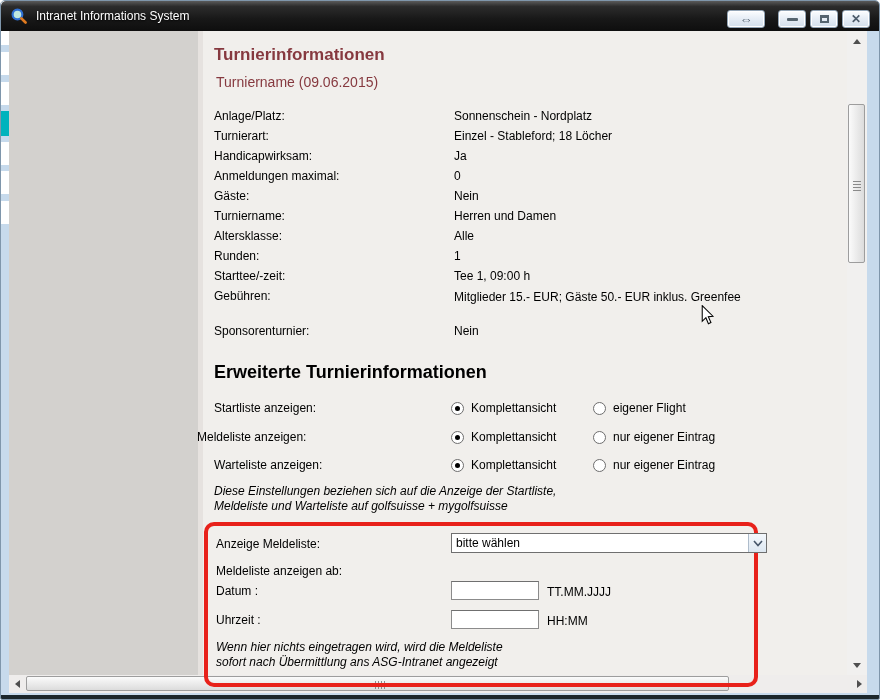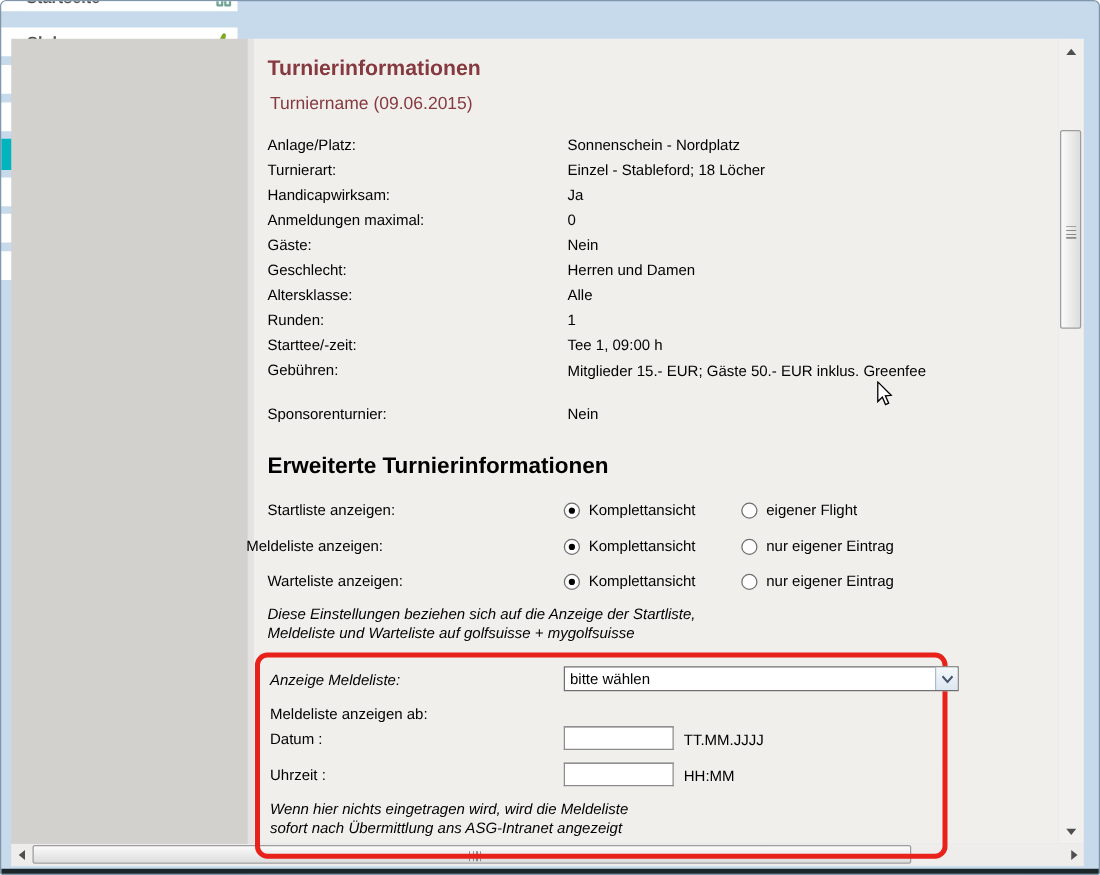--- a/index.html
+++ b/index.html
@@ -167,21 +167,21 @@
   <div class="abs lbl" style="left:213px;top:108px;z-index:20;">Anlage/Platz:</div>
   <div class="abs val" style="left:453px;top:108px;z-index:20;">Sonnenschein - Nordplatz</div>
   <div class="abs lbl" style="left:213px;top:128px;z-index:20;">Turnierart:</div>
   <div class="abs val" style="left:453px;top:128px;z-index:20;">Einzel - Stableford; 18 Löcher</div>
   <div class="abs lbl" style="left:213px;top:148px;z-index:20;">Handicapwirksam:</div>
   <div class="abs val" style="left:453px;top:148px;z-index:20;">Ja</div>
   <div class="abs lbl" style="left:213px;top:168px;z-index:20;">Anmeldungen maximal:</div>
   <div class="abs val" style="left:453px;top:168px;z-index:20;">0</div>
   <div class="abs lbl" style="left:213px;top:188px;z-index:20;">Gäste:</div>
   <div class="abs val" style="left:453px;top:188px;z-index:20;">Nein</div>
-  <div class="abs lbl" style="left:213px;top:208px;z-index:20;">Geschlecht:</div>
+  <div class="abs lbl" style="left:213px;top:208px;z-index:20;">Turniername:</div>
   <div class="abs val" style="left:453px;top:208px;z-index:20;">Herren und Damen</div>
   <div class="abs lbl" style="left:213px;top:228px;z-index:20;">Altersklasse:</div>
   <div class="abs val" style="left:453px;top:228px;z-index:20;">Alle</div>
   <div class="abs lbl" style="left:213px;top:248px;z-index:20;">Runden:</div>
   <div class="abs val" style="left:453px;top:248px;z-index:20;">1</div>
   <div class="abs lbl" style="left:213px;top:268px;z-index:20;">Starttee/-zeit:</div>
   <div class="abs val" style="left:453px;top:268px;z-index:20;">Tee 1, 09:00 h</div>
   <div class="abs lbl" style="left:213px;top:288px;z-index:20;">Gebühren:</div>
   <div class="abs val" style="left:453px;top:288px;width:300px;line-height:16px;z-index:20;">Mitglieder 15.- EUR; Gäste 50.- EUR inklus. Greenfee</div>
   <div class="abs lbl" style="left:213px;top:323px;z-index:20;">Sponsorenturnier:</div>
@@ -217,21 +217,21 @@
   <div class="abs optrow" style="left:592px;top:457px;z-index:20;">
     <span class="radio"></span>
     <span>nur eigener Eintrag</span>
   </div>
 
   <div class="abs italic" style="left:213px;top:498px;z-index:20;">Meldeliste und Warteliste auf golfsuisse + mygolfsuisse</div>
   <div class="abs italic" style="left:213px;top:483px;z-index:20;">Diese Einstellungen beziehen sich auf die Anzeige der Startliste,</div>
 
   <div class="redbox"></div>
 
-  <div class="abs lbl" style="left:215px;top:536px;z-index:31;font-style:italic;">Anzeige Meldeliste:</div>
+  <div class="abs lbl" style="left:215px;top:536px;z-index:31;">Anzeige Meldeliste:</div>
   <div class="select abs" style="left:450px;top:532px;width:316px;z-index:31;">
     <span class="select-text">bitte wählen</span>
     <span class="select-btn">
       <svg width="10" height="7" viewBox="0 0 10 7">
           <polyline points="1,1 5,5.5 9,1" fill="none" stroke="#47566a" stroke-width="1.6"></polyline>
         </svg>
     </span>
   </div>
 
   <div class="abs lbl" style="left:215px;top:563px;z-index:31;">Meldeliste anzeigen ab:</div>
@@ -266,20 +266,37 @@
     <div class="hthumb">
         <div class="hgrip"></div>
       </div>
     <div class="scrollbtn" style="right:0;top:0;width:16px;height:18px;">
         <span class="arrow arr-right"></span>
       </div>
   </div>
 
   <div class="bottombar"></div>
 
+  <div class="titlebar">
+    <span class="app-icon">
+      <svg width="18" height="18" viewBox="0 0 20 20">
+          <circle cx="8.3" cy="8.3" r="5.4" fill="#bfe8df" stroke="#2e6fd2" stroke-width="2.4"></circle>
+          <line x1="12.6" y1="12.6" x2="17.3" y2="17.3" stroke="#e07a1f" stroke-width="3" stroke-linecap="round"></line>
+        </svg>
+    </span>
+    <span class="title-text">Intranet Informations System</span>
+    <span class="winbtn btn-swap">⇔</span>
+    <span class="winbtn btn-min">
+        <span class="glyph-min"></span>
+      </span>
+    <span class="winbtn btn-max">
+        <span class="glyph-max"></span>
+      </span>
+    <span class="winbtn btn-close">✕</span>
+  </div>
 
   <div class="cursor">
     <svg width="14" height="21" viewBox="0 0 13 20">
         <path d="M1 0.5l10.2 10.2-4.4.4 2.5 5.6-2.4 1.1-2.4-5.7L1 15.5z" fill="#fff" stroke="#000" stroke-width="1"></path>
       </svg>
   </div>
 
 </div>
 
 </body></html>

